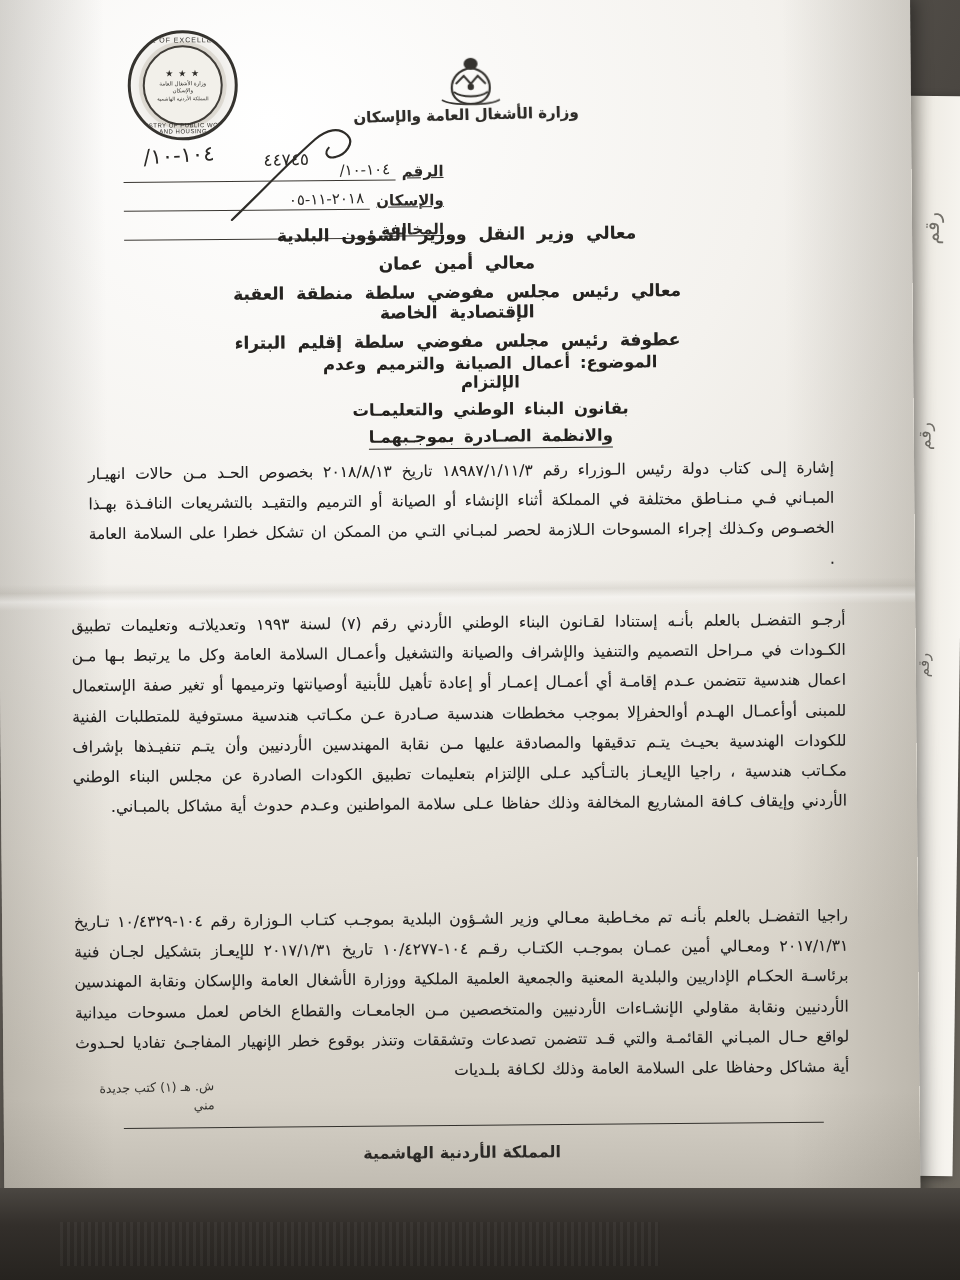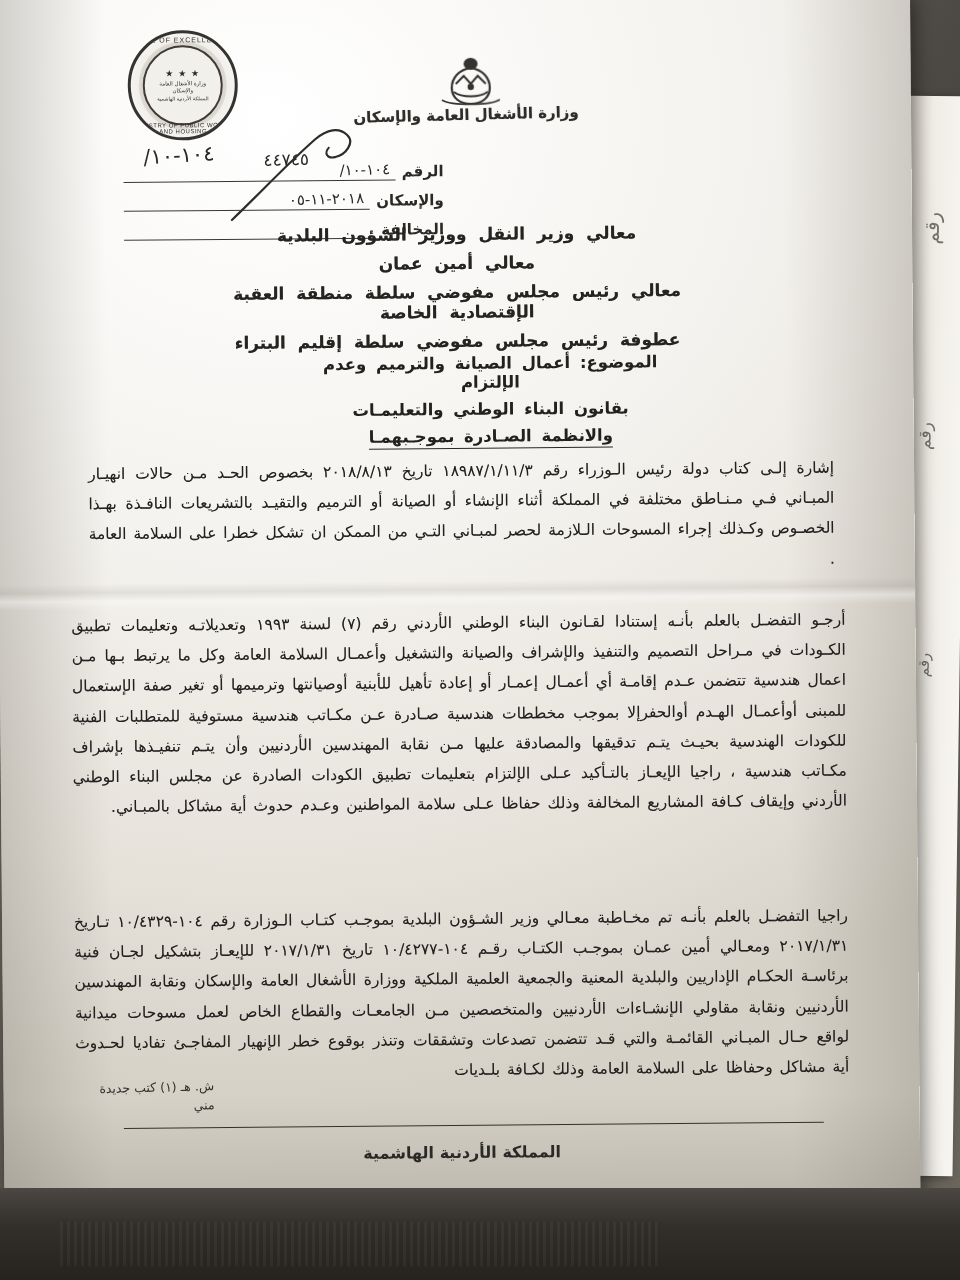--- a/index.html
+++ b/index.html
@@ -192,20 +192,21 @@
     align-items: flex-end;
     gap: 6px;
     margin-bottom: 11px;
     direction: rtl;
   }
   .meta-label {
     font-size: 15px;
     color: #2b2926;
     font-weight: bold;
     white-space: nowrap;
+    text-decoration: underline;
   }
   .meta-line {
     flex: 1;
     border-bottom: 1.4px solid #3a3732;
     height: 14px;
     position: relative;
   }
   .meta-value {
     position: absolute;
     right: 6px;

